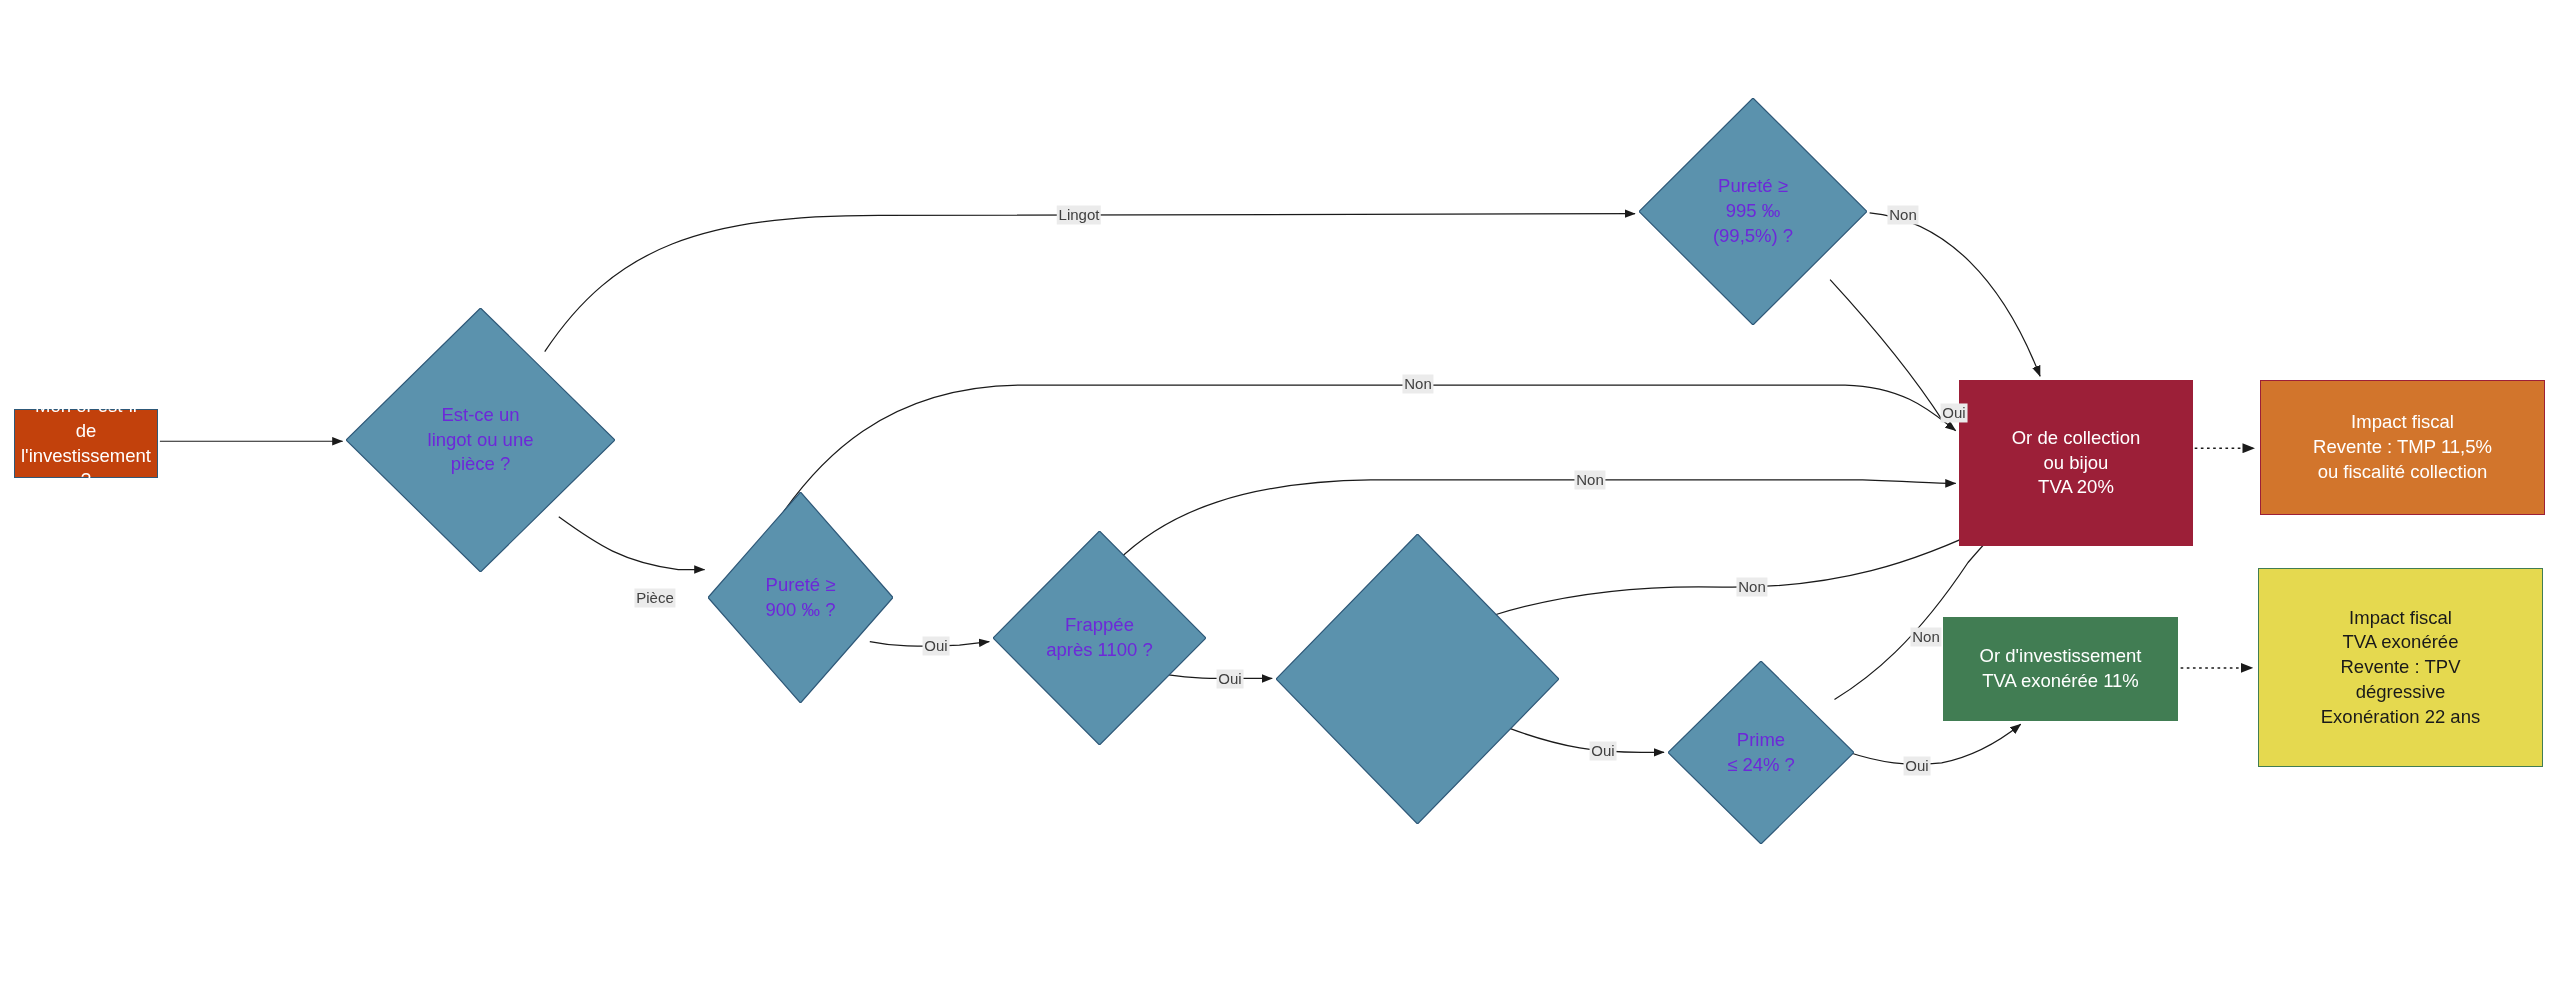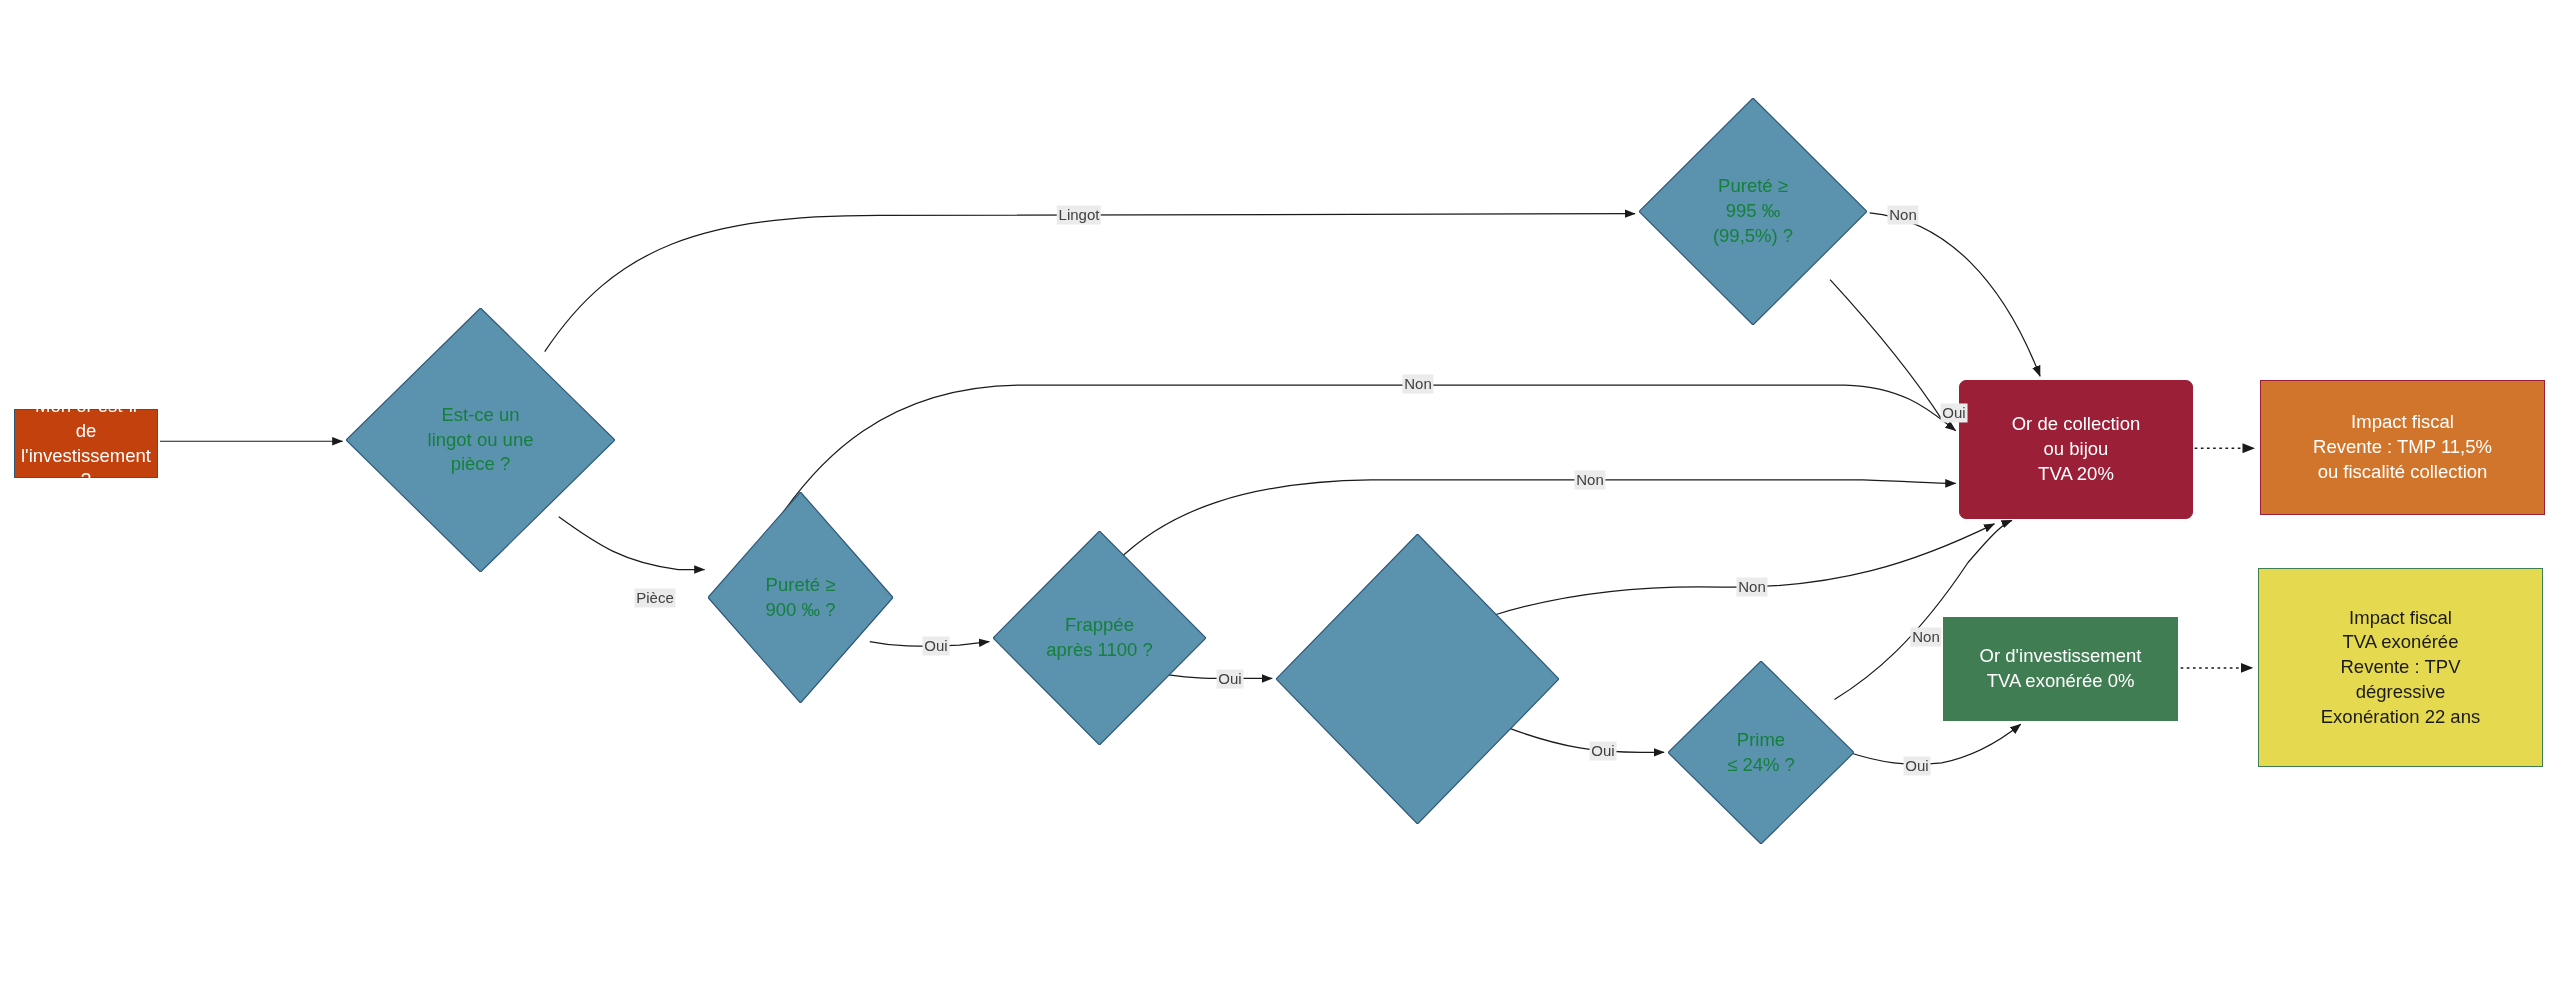--- a/index.html
+++ b/index.html
@@ -74,21 +74,21 @@
   .diamond .dshape {
     position: absolute;
     left: 0;
     top: 0;
     width: 100%;
     height: 100%;
   }
   .diamond .label {
     position: relative;
     z-index: 2;
-    color: #15803d;
+    color: #6d28d9;
   }
   
   .edge-label {
     position: absolute;
     background: #ebebeb;
     color: #404040;
     font-size: 15px;
     line-height: 1.15;
     padding: 0.9px 1.8px;
     white-space: nowrap;
@@ -163,28 +163,28 @@
           <polygon points="50,0 100,50 50,100 0,50" fill="#5b92ad" stroke="#2e5878" stroke-width="1.2" vector-effect="non-scaling-stroke"></polygon>
         </svg>
       </div>
       <div class="node diamond" style="left: 1668px; top: 661px; width: 186px; height: 183px;">
         <svg class="dshape" viewBox="0 0 100 100" preserveAspectRatio="none">
           <polygon points="50,0 100,50 50,100 0,50" fill="#5b92ad" stroke="#2e5878" stroke-width="1.2" vector-effect="non-scaling-stroke"></polygon>
         </svg>
         <div class="label" style="font-size: 18.5px;">Prime
 ≤ 24% ?</div>
       </div>
-      <div class="node rect rect-darkred" style="left: 1959px; top: 380px; width: 234px; height: 139px; border-radius: 7px;">
+      <div class="node rect rect-darkred" style="left: 1959px; top: 380px; width: 234px; height: 166px;">
         <div class="label" style="font-size: 18.5px;">Or de collection
 ou bijou
 TVA 20%</div>
       </div>
       <div class="node rect rect-green2" style="left: 1943px; top: 617px; width: 235px; height: 104px;">
         <div class="label" style="font-size: 18.5px;">Or d'investissement
-TVA exonérée 0%</div>
+TVA exonérée 11%</div>
       </div>
       <div class="node rect rect-orange" style="left: 2260px; top: 380px; width: 285px; height: 135px;">
         <div class="label" style="font-size: 18.5px;">Impact fiscal
 Revente : TMP 11,5%
 ou fiscalité collection</div>
       </div>
       <div class="node rect rect-yellow" style="left: 2258px; top: 568px; width: 285px; height: 199px;">
         <div class="label" style="font-size: 18.5px;">Impact fiscal
 TVA exonérée
 Revente : TPV

